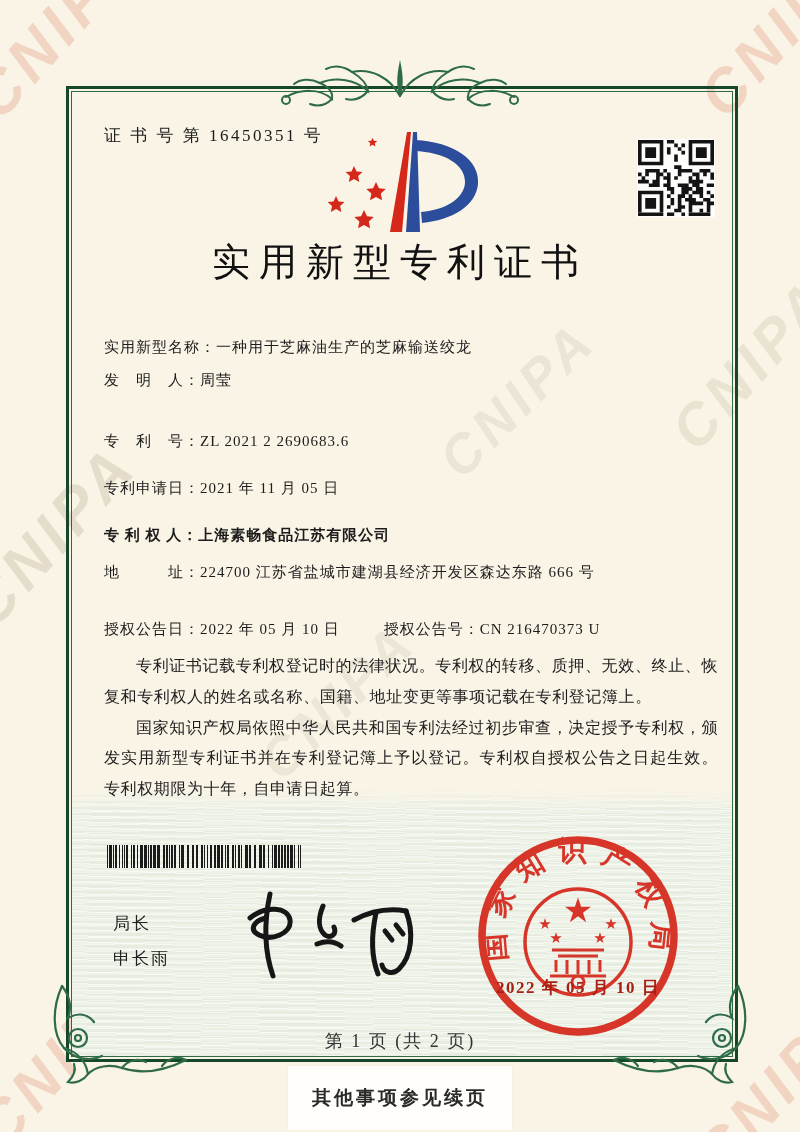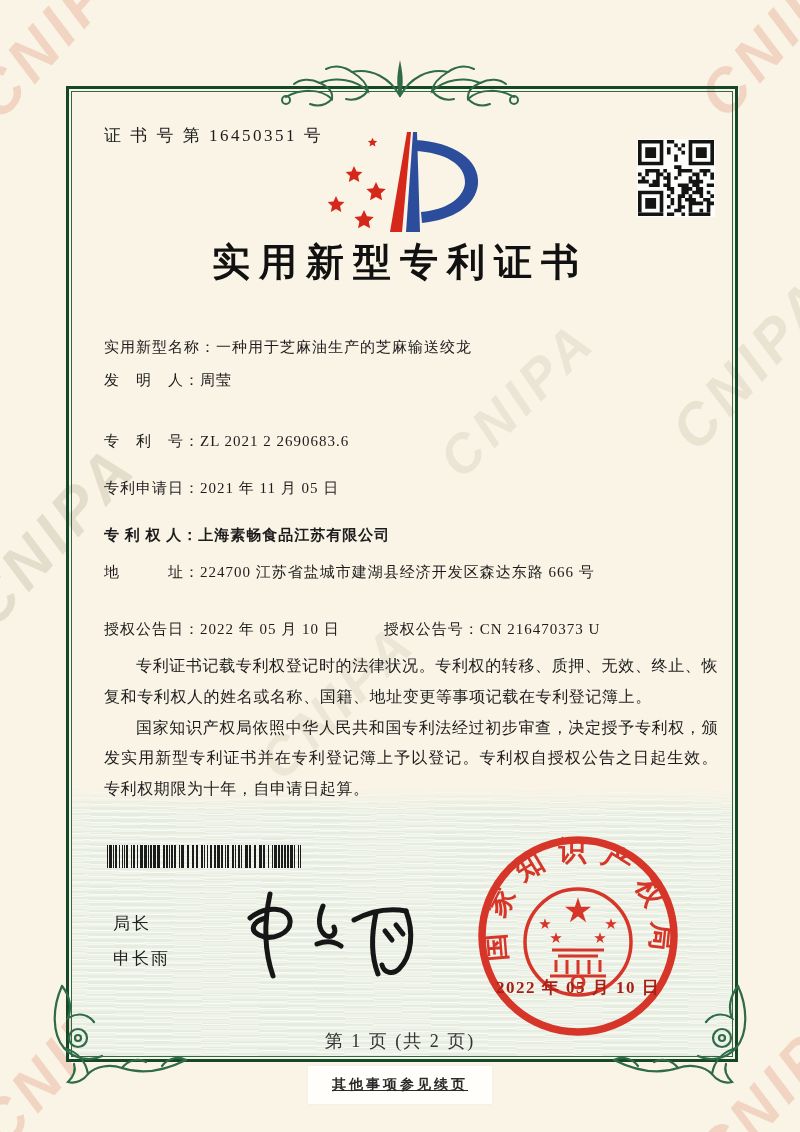--- a/index.html
+++ b/index.html
@@ -39,41 +39,41 @@
   .ornament{position:absolute;z-index:4;pointer-events:none;}
   .orn-top{left:252px;top:56px;}
   .orn-bl{left:44px;top:982px;}
   .orn-br{left:606px;top:982px;transform:scaleX(-1);}
   
   .content{position:absolute;inset:0;z-index:5;}
   .cert-no{position:absolute;left:104px;top:124px;font-size:17px;letter-spacing:2.5px;}
   .qr{position:absolute;left:637px;top:139px;width:76px;height:76px;background:#fdfdfb;padding:1px;}
   .logo{position:absolute;left:314px;top:126px;}
   .title{position:absolute;left:0;top:237px;width:100%;text-align:center;
-    font-size:38px;font-weight:bold;letter-spacing:9px;color:#111;}
+    font-size:38px;font-weight:normal;letter-spacing:9px;color:#111;}
   .field-row{position:absolute;left:104px;font-size:15px;letter-spacing:1px;white-space:nowrap;}
   .row0{top:338px;} .row1{top:371px;font-family:Liberation Mono, monospace;} .row2{top:432px;font-family:Liberation Serif, serif;}
   .row3{top:479px;} .row4{top:526px;font-weight:bold;} .row5{top:563px;} .row6{top:620px;}
   .grant-no-seg{margin-left:44px;}
   .paras{position:absolute;left:104px;top:651px;width:614px;font-size:16px;
     line-height:30.8px;text-align:justify;letter-spacing:0.6px;}
   .paras p{margin:0;text-indent:2em;}
   .barcode{position:absolute;left:107px;top:845px;}
   .officer{position:absolute;left:113px;top:912px;
     font-family:"Liberation Sans","DejaVu Sans",sans-serif;font-size:17px;color:#222;}
   .officer div{margin-bottom:12px;letter-spacing:2px;}
   .signature{position:absolute;left:226px;top:880px;}
   .seal{position:absolute;left:472px;top:830px;z-index:6;}
   .seal-date{position:absolute;left:492px;top:976px;width:172px;text-align:center;
     font-size:17px;font-weight:bold;color:#a82014;letter-spacing:1.5px;z-index:7;}
   .page-info{position:absolute;left:0;top:1029px;width:100%;text-align:center;
     font-size:18px;letter-spacing:2px;color:#333;z-index:6;}
   .note-box{position:absolute;left:50%;top:1066px;transform:translateX(-50%);
-    background:#fffefb;padding:10px 24px;font-size:14px;font-weight:bold;
-    letter-spacing:3px;color:#2a2a2a;z-index:6;box-shadow:0 0 2px rgba(0,0,0,0.06);text-decoration:underline;}
+    background:#fffefb;padding:19px 24px;font-size:19px;font-weight:bold;
+    letter-spacing:3px;color:#2a2a2a;z-index:6;box-shadow:0 0 2px rgba(0,0,0,0.06);}
 </style>
 </head>
 <body>
 
 <div class="page">
 
   <span class="wm wm-pink wm1">CNIPA</span>
   <span class="wm wm-pink wm2">CNIPA</span>
   <span class="wm wm-gray wm3">CNIPA</span>
   <span class="wm wm-gray wm4">CNIPA</span>

